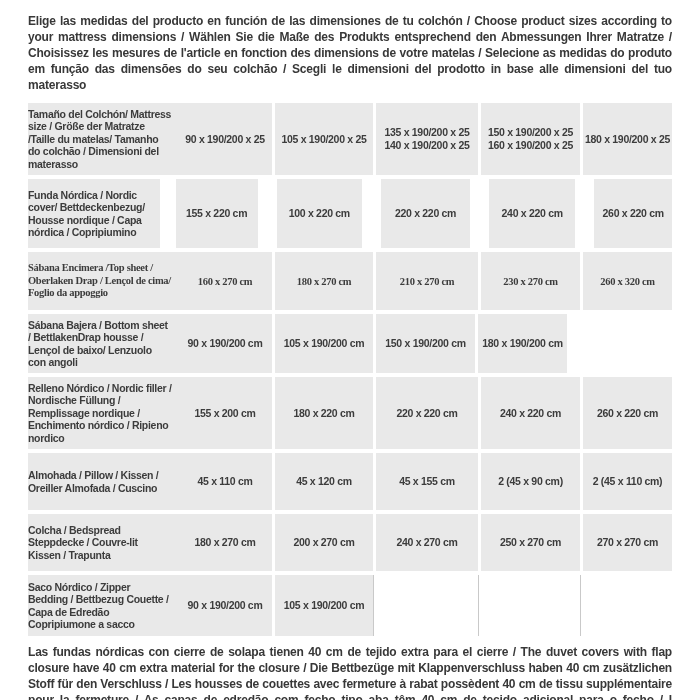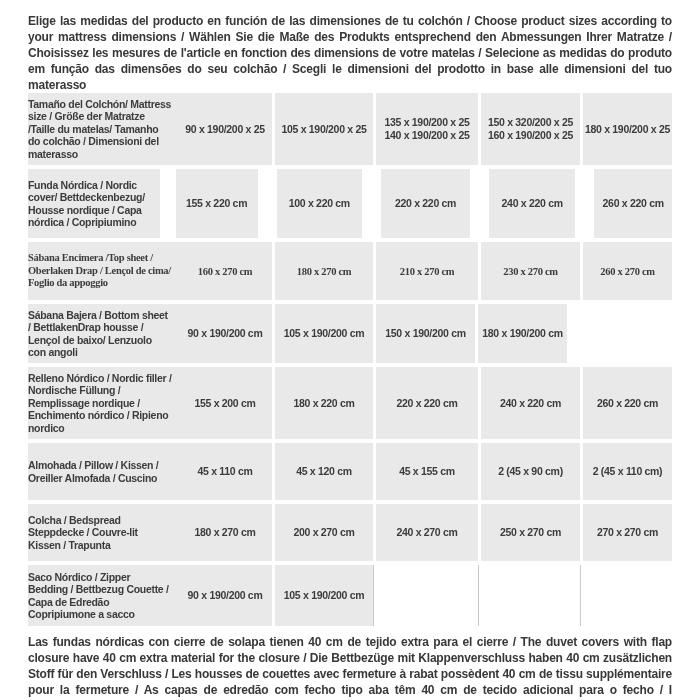--- a/index.html
+++ b/index.html
@@ -11,21 +11,21 @@
   }
   .page { padding:13px 28px 0 28px; }
 
   .intro, .footnote {
     font-size:12px;
     line-height:16px;
     text-align:justify;
     letter-spacing:-0.2px;
     color:#383838;
   }
-  .intro { }
+  .intro { margin-bottom:10px; }
   .footnote { margin-top:8px; }
 
   .size-table { display:flex; flex-direction:column; gap:4px; }
 
   .trow { display:flex; }
   .r1 { height:72px;justify-content:space-between; }
   .r2 { height:69px;gap:16px; }
   .r3 { height:58px;font-family:Liberation Serif, serif; }
   .r4 { height:59px; }
   .r5 { height:72px; }
@@ -78,21 +78,21 @@
       </div>
       <div class="cell vcell c2 sep">
         <div>105 x 190/200 x 25</div>
         <div></div>
       </div>
       <div class="cell vcell c3 sep">
         <div>135 x 190/200 x 25</div>
         <div>140 x 190/200 x 25</div>
       </div>
       <div class="cell vcell c4 sep">
-        <div>150 x 320/200 x 25</div>
+        <div>150 x 190/200 x 25</div>
         <div>160 x 190/200 x 25</div>
       </div>
       <div class="cell vcell c5 sep">
         <div>180 x 190/200 x 25</div>
         <div></div>
       </div>
     </div>
 
     <div class="trow r2">
       <div class="cell lcell">Funda Nórdica / Nordic cover/ Bettdeckenbezug/ Housse nordique / Capa nórdica / Copripiumino</div>
@@ -121,21 +121,21 @@
       <div class="cell vcell c2 sep">
         <div>180 x 270 cm</div>
       </div>
       <div class="cell vcell c3 sep">
         <div>210 x 270 cm</div>
       </div>
       <div class="cell vcell c4 sep">
         <div>230 x 270 cm</div>
       </div>
       <div class="cell vcell c5 sep">
-        <div>260 x 270 cm</div>
+        <div>260 x 320 cm</div>
       </div>
     </div>
 
     <div class="trow r4">
       <div class="cell lcell">Sábana Bajera / Bottom sheet / BettlakenDrap housse / Lençol de baixo/ Lenzuolo con angoli</div>
       <div class="cell vcell c1">
         <div>90 x 190/200 cm</div>
       </div>
       <div class="cell vcell c2 sep">
         <div>105 x 190/200 cm</div>

